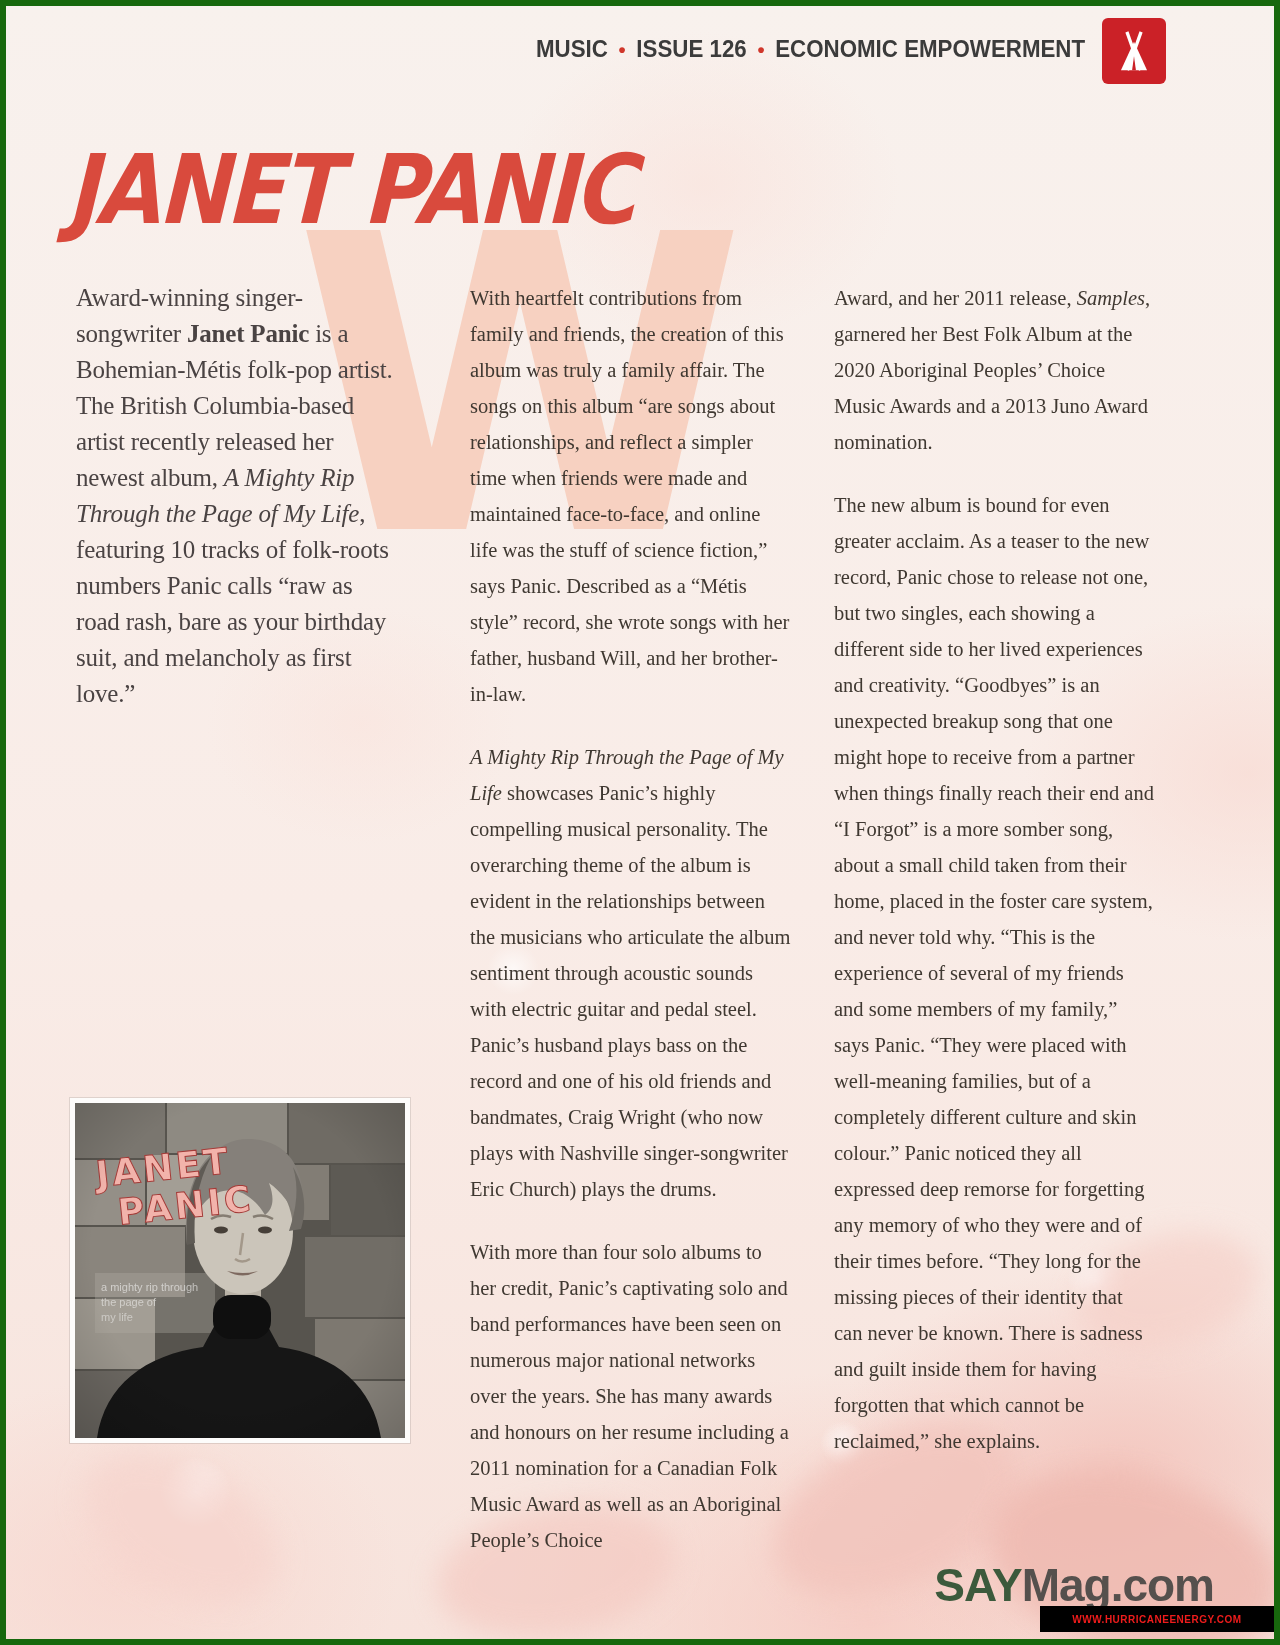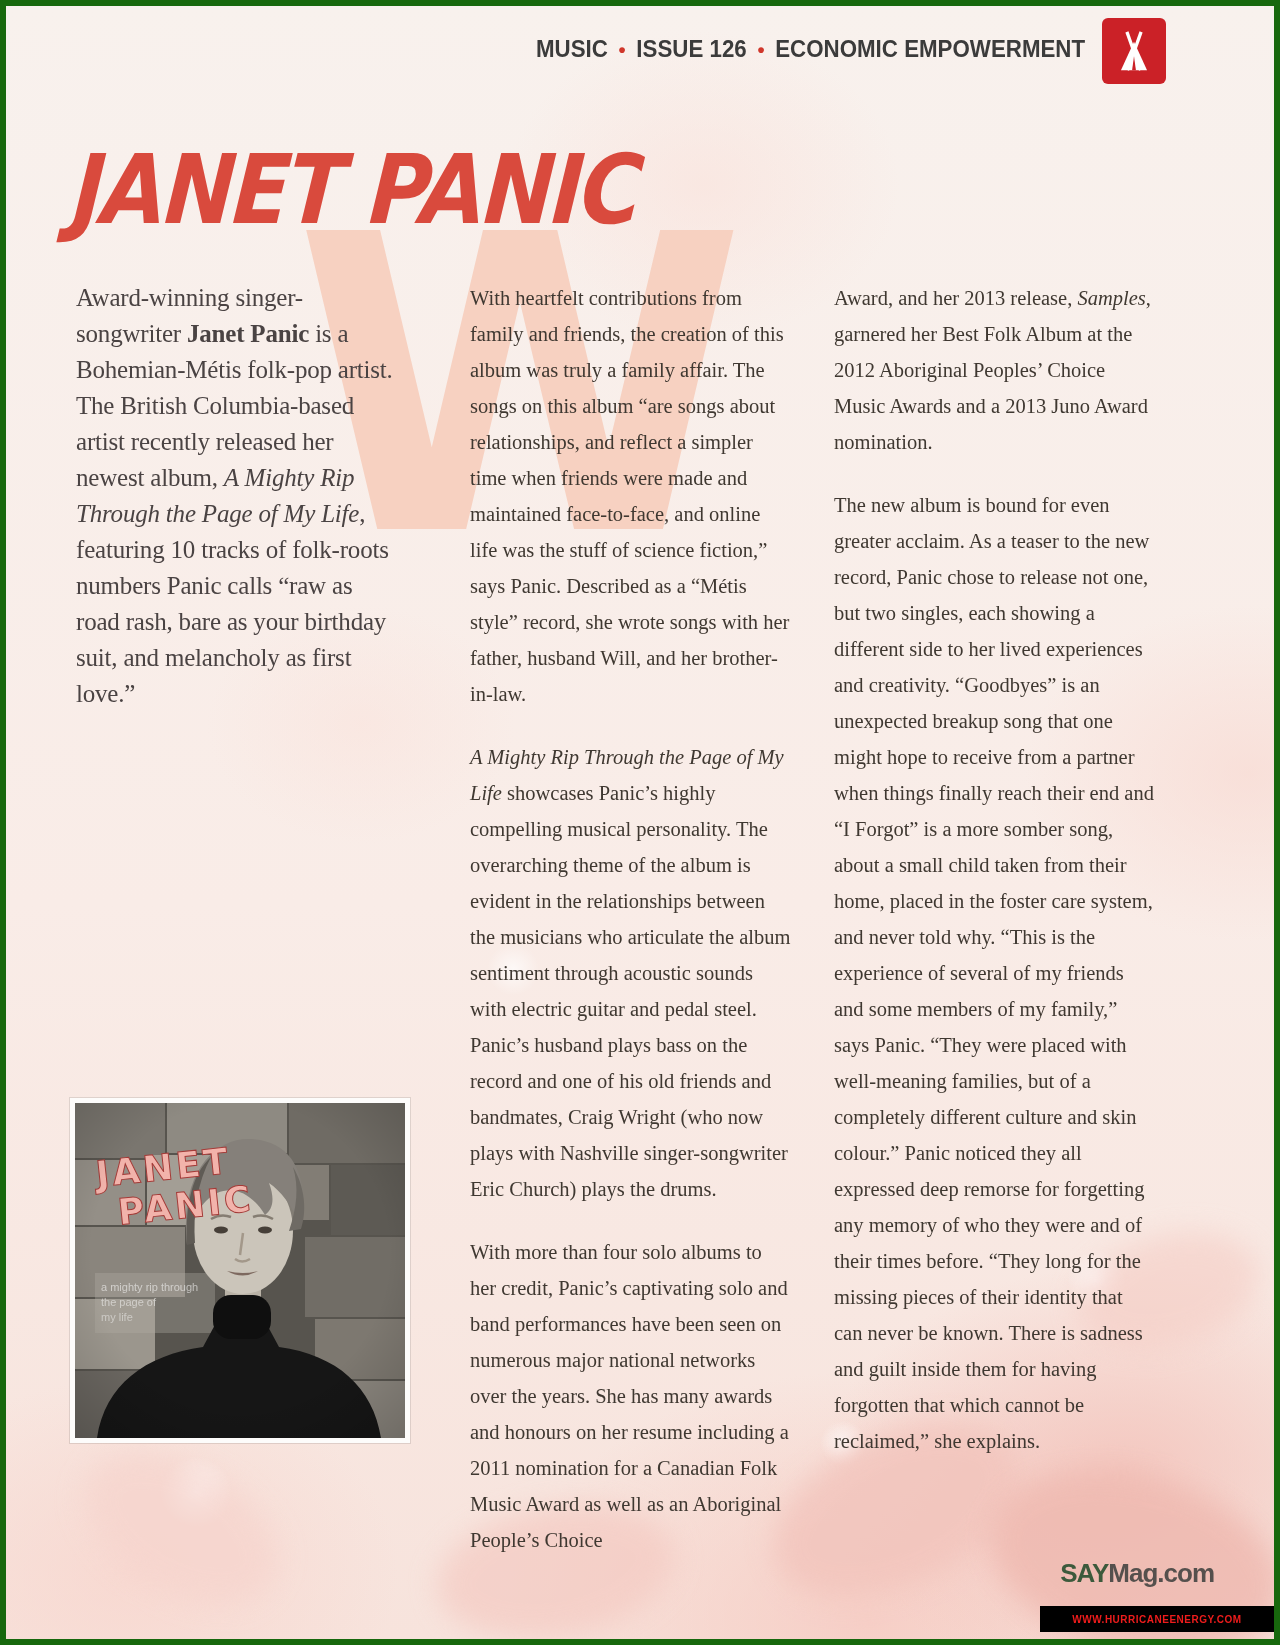--- a/index.html
+++ b/index.html
@@ -67,21 +67,21 @@
   .i{font-style:italic;}
   .end-mark{display:inline-block;width:15px;height:15px;vertical-align:-1px;margin-left:2px;}
 
   .album{
     position:absolute;left:64px;top:1092px;z-index:1;
     width:330px;height:335px;border:5px solid #fdfcfb;
     box-shadow:0 0 0 1px rgba(0,0,0,.1);
   }
   .footer-brand{
     position:absolute;right:60px;top:1552px;z-index:2;
-    font-size:26px;font-weight:bold;letter-spacing:-1px;white-space:nowrap;
+    font-size:46px;font-weight:bold;letter-spacing:-1px;white-space:nowrap;
   }
   .footer-brand .say{color:#3c5a3c;}
   .footer-brand .rest{color:#55504d;}
   .wm-bar{
     position:absolute;right:0px;top:1600px;z-index:3;
     width:234px;height:26px;background:#000000;
     display:flex;align-items:center;justify-content:center;
   }
   .wm-bar span{
     font-family:Liberation Sans, sans-serif;font-weight:bold;
@@ -120,21 +120,21 @@
     <p><span>Award-winning singer-songwriter </span><span class="b">Janet Panic</span><span> is a Bohemian-Métis folk-pop artist. The British Columbia-based artist recently released her newest album, </span><span class="i">A Mighty Rip Through the Page of My Life</span><span>, featuring 10 tracks of folk-roots numbers Panic calls “raw as road rash, bare as your birthday suit, and melancholy as first love.”</span></p>
   </div>
 
   <div class="col col-serif col-mid">
     <p><span>With heartfelt contributions from family and friends, the creation of this album was truly a family affair. The songs on this album “are songs about relationships, and reflect a simpler time when friends were made and maintained face-to-face, and online life was the stuff of science fiction,” says Panic. Described as a “Métis style” record, she wrote songs with her father, husband Will, and her brother-in-law.</span></p>
     <p><span class="i">A Mighty Rip Through the Page of My Life</span><span> showcases Panic’s highly compelling musical personality. The overarching theme of the album is evident in the relationships between the musicians who articulate the album sentiment through acoustic sounds with electric guitar and pedal steel. Panic’s husband plays bass on the record and one of his old friends and bandmates, Craig Wright (who now plays with Nashville singer-songwriter Eric Church) plays the drums.</span></p>
     <p><span>With more than four solo albums to her credit, Panic’s captivating solo and band performances have been seen on numerous major national networks over the years. She has many awards and honours on her resume including a 2011 nomination for a Canadian Folk Music Award as well as an Aboriginal People’s Choice</span></p>
   </div>
 
   <div class="col col-serif col-right">
-    <p><span>Award, and her 2013 release, </span><span class="i">Samples</span><span>, garnered her Best Folk Album at the 2012 Aboriginal Peoples’ Choice Music Awards and a 2013 Juno Award nomination.</span></p>
+    <p><span>Award, and her 2011 release, </span><span class="i">Samples</span><span>, garnered her Best Folk Album at the 2020 Aboriginal Peoples’ Choice Music Awards and a 2013 Juno Award nomination.</span></p>
     <p><span>The new album is bound for even greater acclaim. As a teaser to the new record, Panic chose to release not one, but two singles, each showing a different side to her lived experiences and creativity. “Goodbyes” is an unexpected breakup song that one might hope to receive from a partner when things finally reach their end and “I Forgot” is a more somber song, about a small child taken from their home, placed in the foster care system, and never told why. “This is the experience of several of my friends and some members of my family,” says Panic. “They were placed with well-meaning families, but of a completely different culture and skin colour.” Panic noticed they all expressed deep remorse for forgetting any memory of who they were and of their times before. “They long for the missing pieces of their identity that can never be known. There is sadness and guilt inside them for having forgotten that which cannot be reclaimed,” she explains.</span></p>
   </div>
 
   <div class="album">
     <svg width="330" height="335" viewBox="0 0 330 335">
 
       <rect x="0" y="0" width="330" height="335" fill="#57544e"></rect>
       <rect x="0" y="0" width="90" height="55" fill="#7a766f"></rect>
       <rect x="92" y="0" width="120" height="50" fill="#8e8a82"></rect>
       <rect x="214" y="0" width="116" height="60" fill="#6f6b64"></rect>

